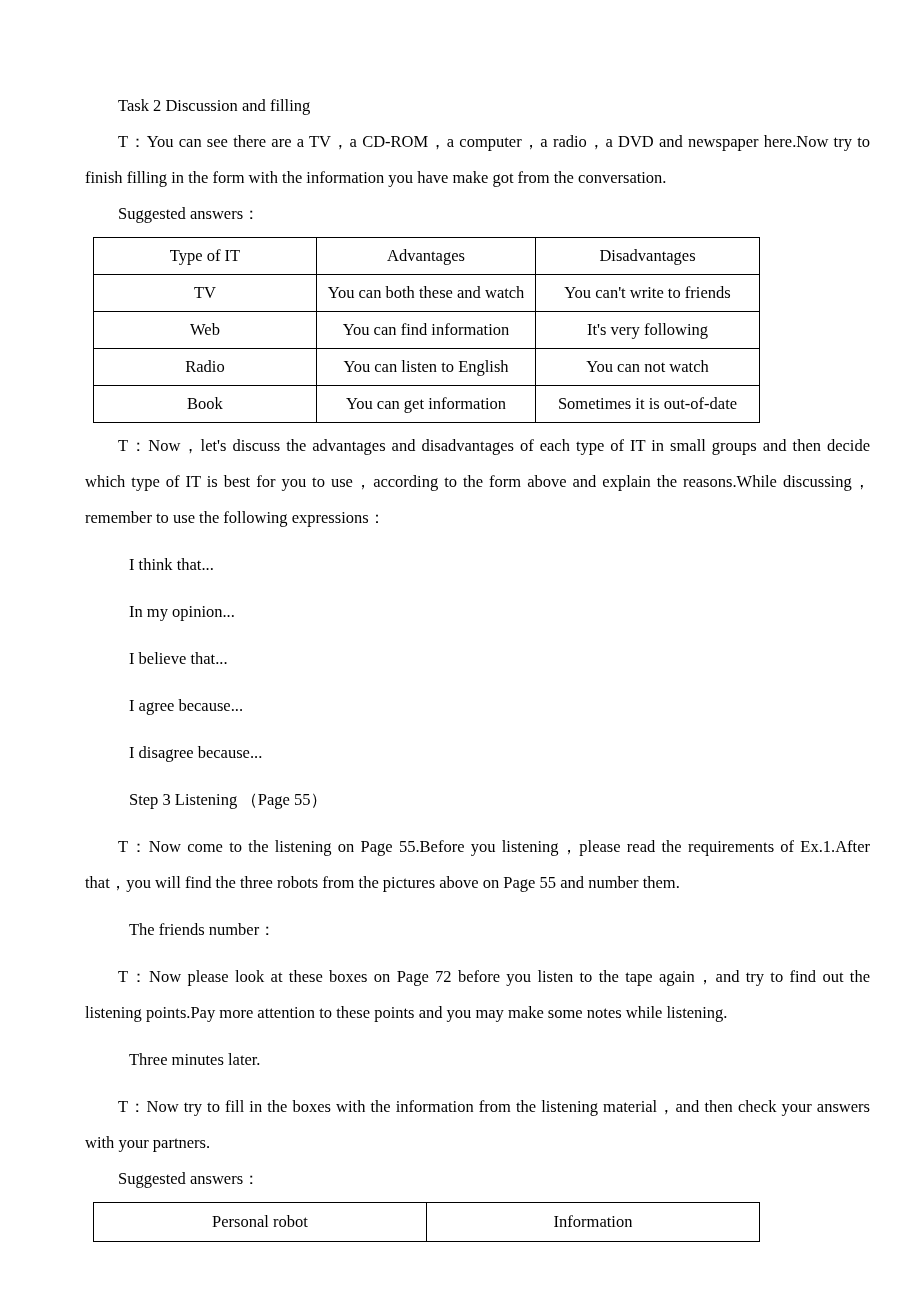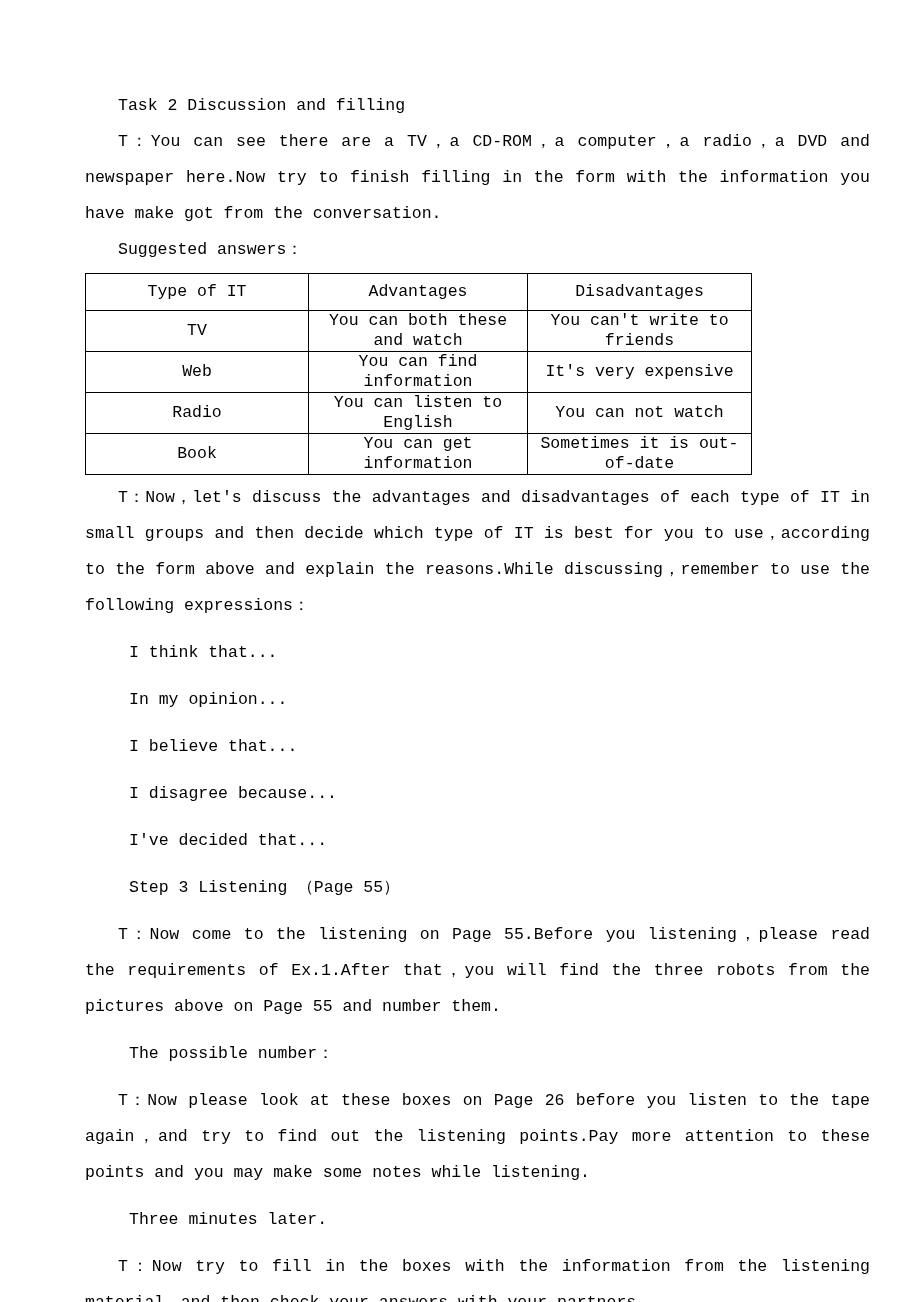--- a/index.html
+++ b/index.html
@@ -14,21 +14,20 @@
     color: #000000;
     overflow: hidden;
   }
   .page {
     position: relative;
     width: 920px;
     height: 1302px;
     background: #ffffff;
     box-sizing: border-box;
     padding: 88px 50px 0 85px;
-    font-family: Liberation Mono, monospace;
   }
   .doc-body {
     font-size: 16.5px;
     line-height: 36px;
   }
   p.para {
     margin: 0;
     font-size: 16.5px;
     line-height: 36px;
     text-align: justify;
@@ -40,21 +39,21 @@
   }
   .line {
     margin: 11px;
     font-size: 16.5px;
     line-height: 36px;
     padding-left: 33px;
   }
   table.doc-table {
     border-collapse: collapse;
     table-layout: fixed;
-    margin: 5px 0 5px 0;
+    margin: 5px 0 5px 8px;
     width: 666px;
     font-size: 16.5px;
   }
   table.doc-table td {
     border: 1px solid #000000;
     text-align: center;
     vertical-align: middle;
     height: 36px;
     padding: 0 4px;
     font-size: 16.5px;
@@ -94,51 +93,51 @@
             <td>Disadvantages</td>
           </tr>
           <tr>
             <td>TV</td>
             <td>You can both these and watch</td>
             <td>You can't write to friends</td>
           </tr>
           <tr>
             <td>Web</td>
             <td>You can find information</td>
-            <td>It's very expensive</td>
+            <td>It's very following</td>
           </tr>
           <tr>
             <td>Radio</td>
             <td>You can listen to English</td>
             <td>You can not watch</td>
           </tr>
           <tr>
             <td>Book</td>
             <td>You can get information</td>
             <td>Sometimes it is out-of-date</td>
           </tr>
         </tbody>
       </table>
     </div>
 
     <p class="para indent">T：Now，let's discuss the advantages and disadvantages of each type of IT in small groups and then decide which type of IT is best for you to use，according to the form above and explain the reasons.While discussing，remember to use the following expressions：</p>
 
     <p class="line">I think that...</p>
     <p class="line">In my opinion...</p>
     <p class="line">I believe that...</p>
+    <p class="line">I agree because...</p>
     <p class="line">I disagree because...</p>
-    <p class="line">I've decided that...</p>
 
     <p class="line">Step 3 Listening （Page 55）</p>
 
     <p class="para indent">T：Now come to the listening on Page 55.Before you listening，please read the requirements of Ex.1.After that，you will find the three robots from the pictures above on Page 55 and number them.</p>
 
-    <p class="line">The possible number：</p>
+    <p class="line">The friends number：</p>
 
-    <p class="para indent">T：Now please look at these boxes on Page 26 before you listen to the tape again，and try to find out the listening points.Pay more attention to these points and you may make some notes while listening.</p>
+    <p class="para indent">T：Now please look at these boxes on Page 72 before you listen to the tape again，and try to find out the listening points.Pay more attention to these points and you may make some notes while listening.</p>
 
     <p class="line">Three minutes later.</p>
 
     <p class="para indent">T：Now try to fill in the boxes with the information from the listening material，and then check your answers with your partners.</p>
 
     <p class="para indent">Suggested answers：</p>
 
     <div class="tbl-wrap">
       <table class="doc-table robot-table">
         <colgroup>

